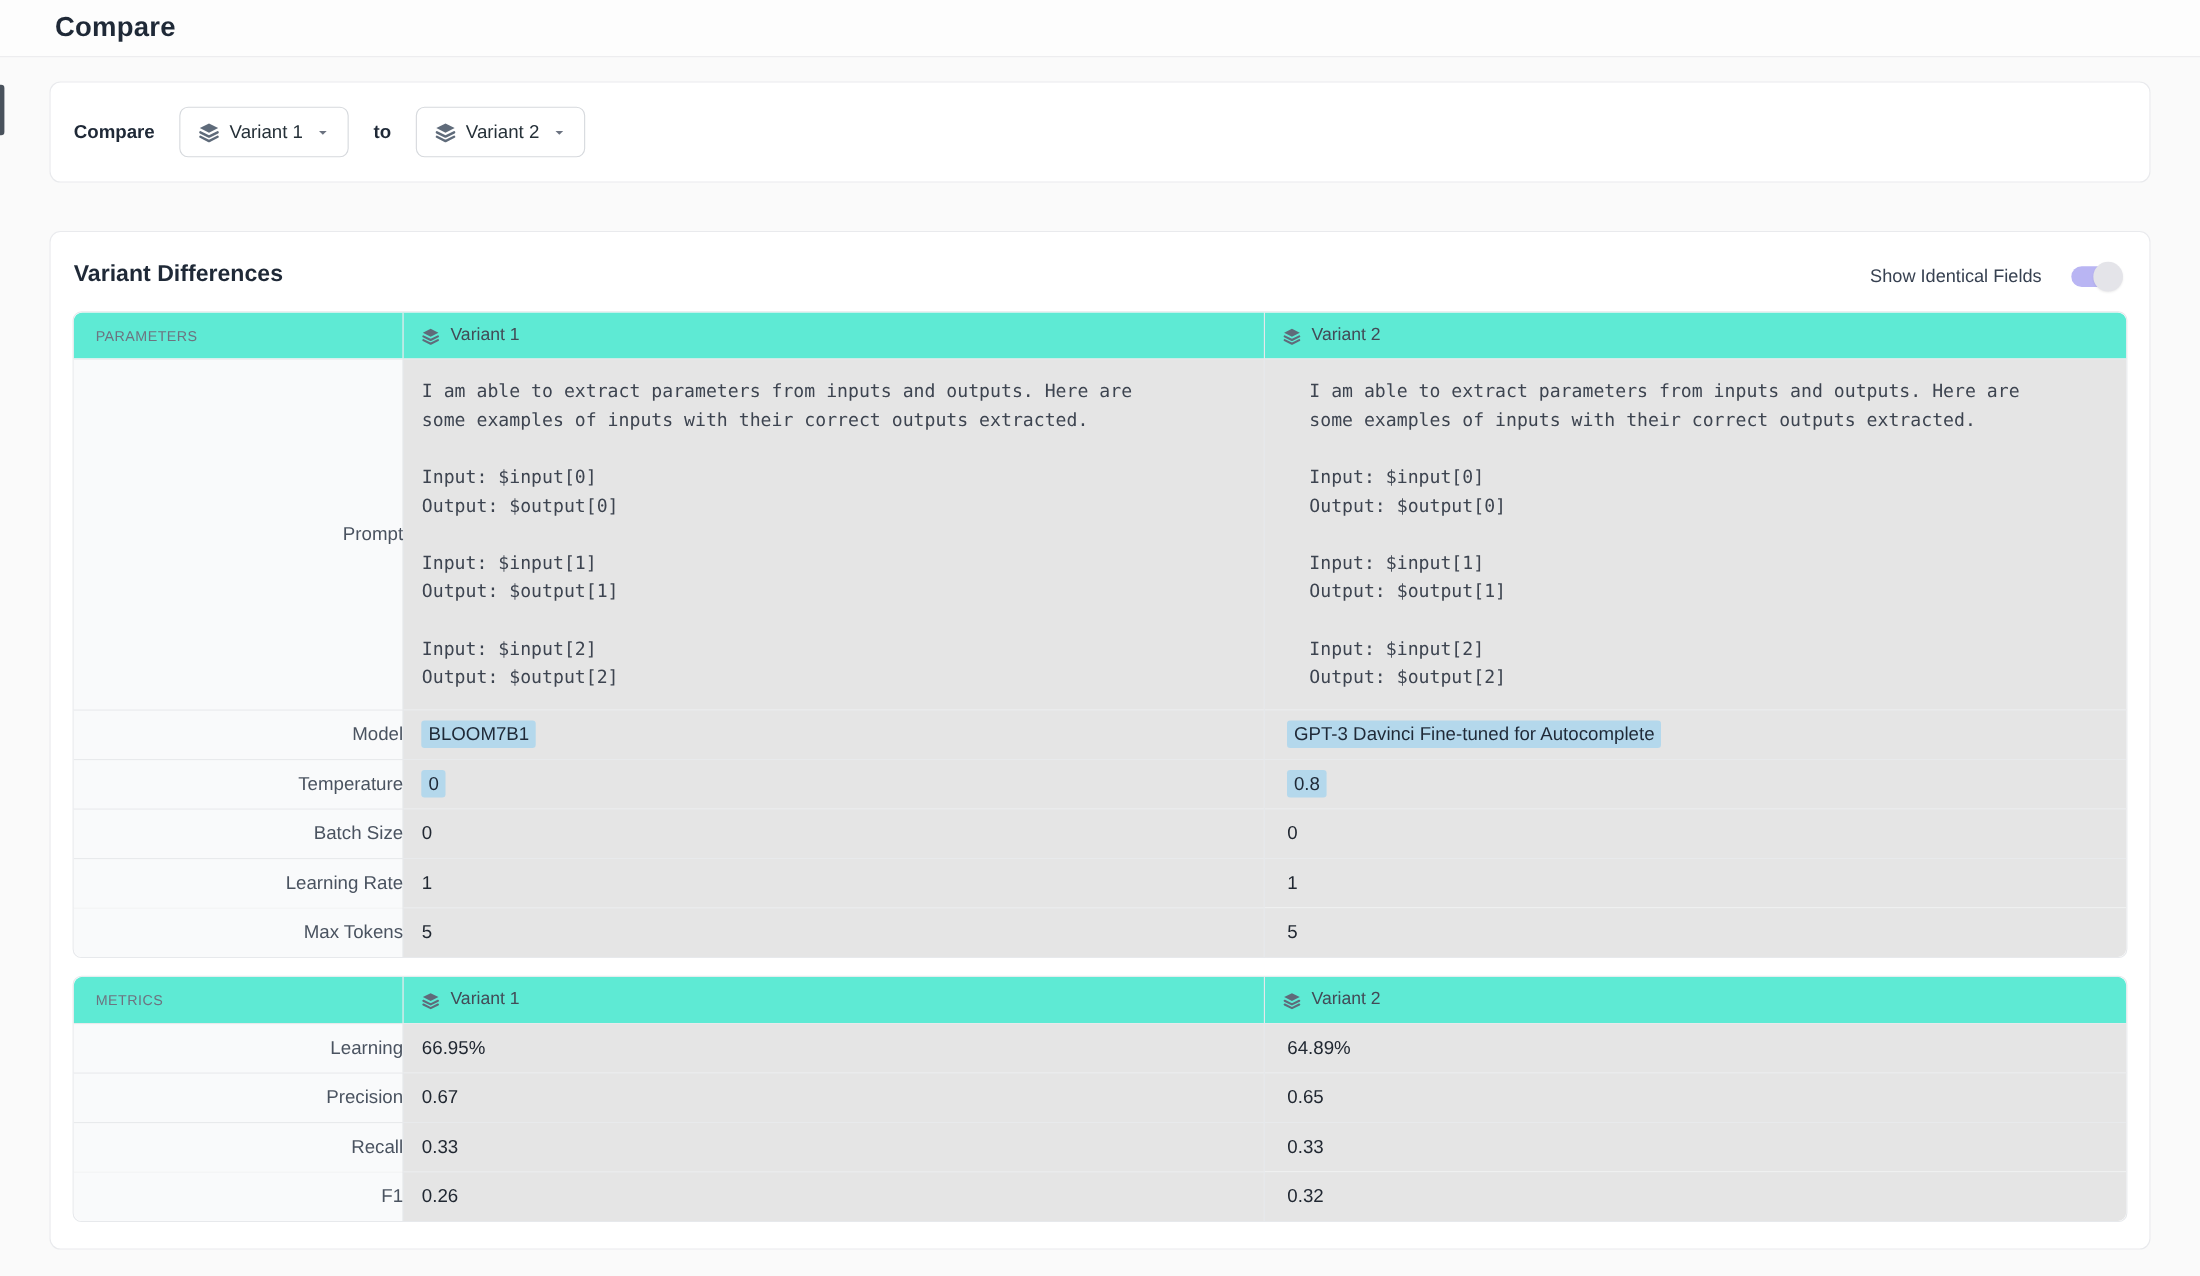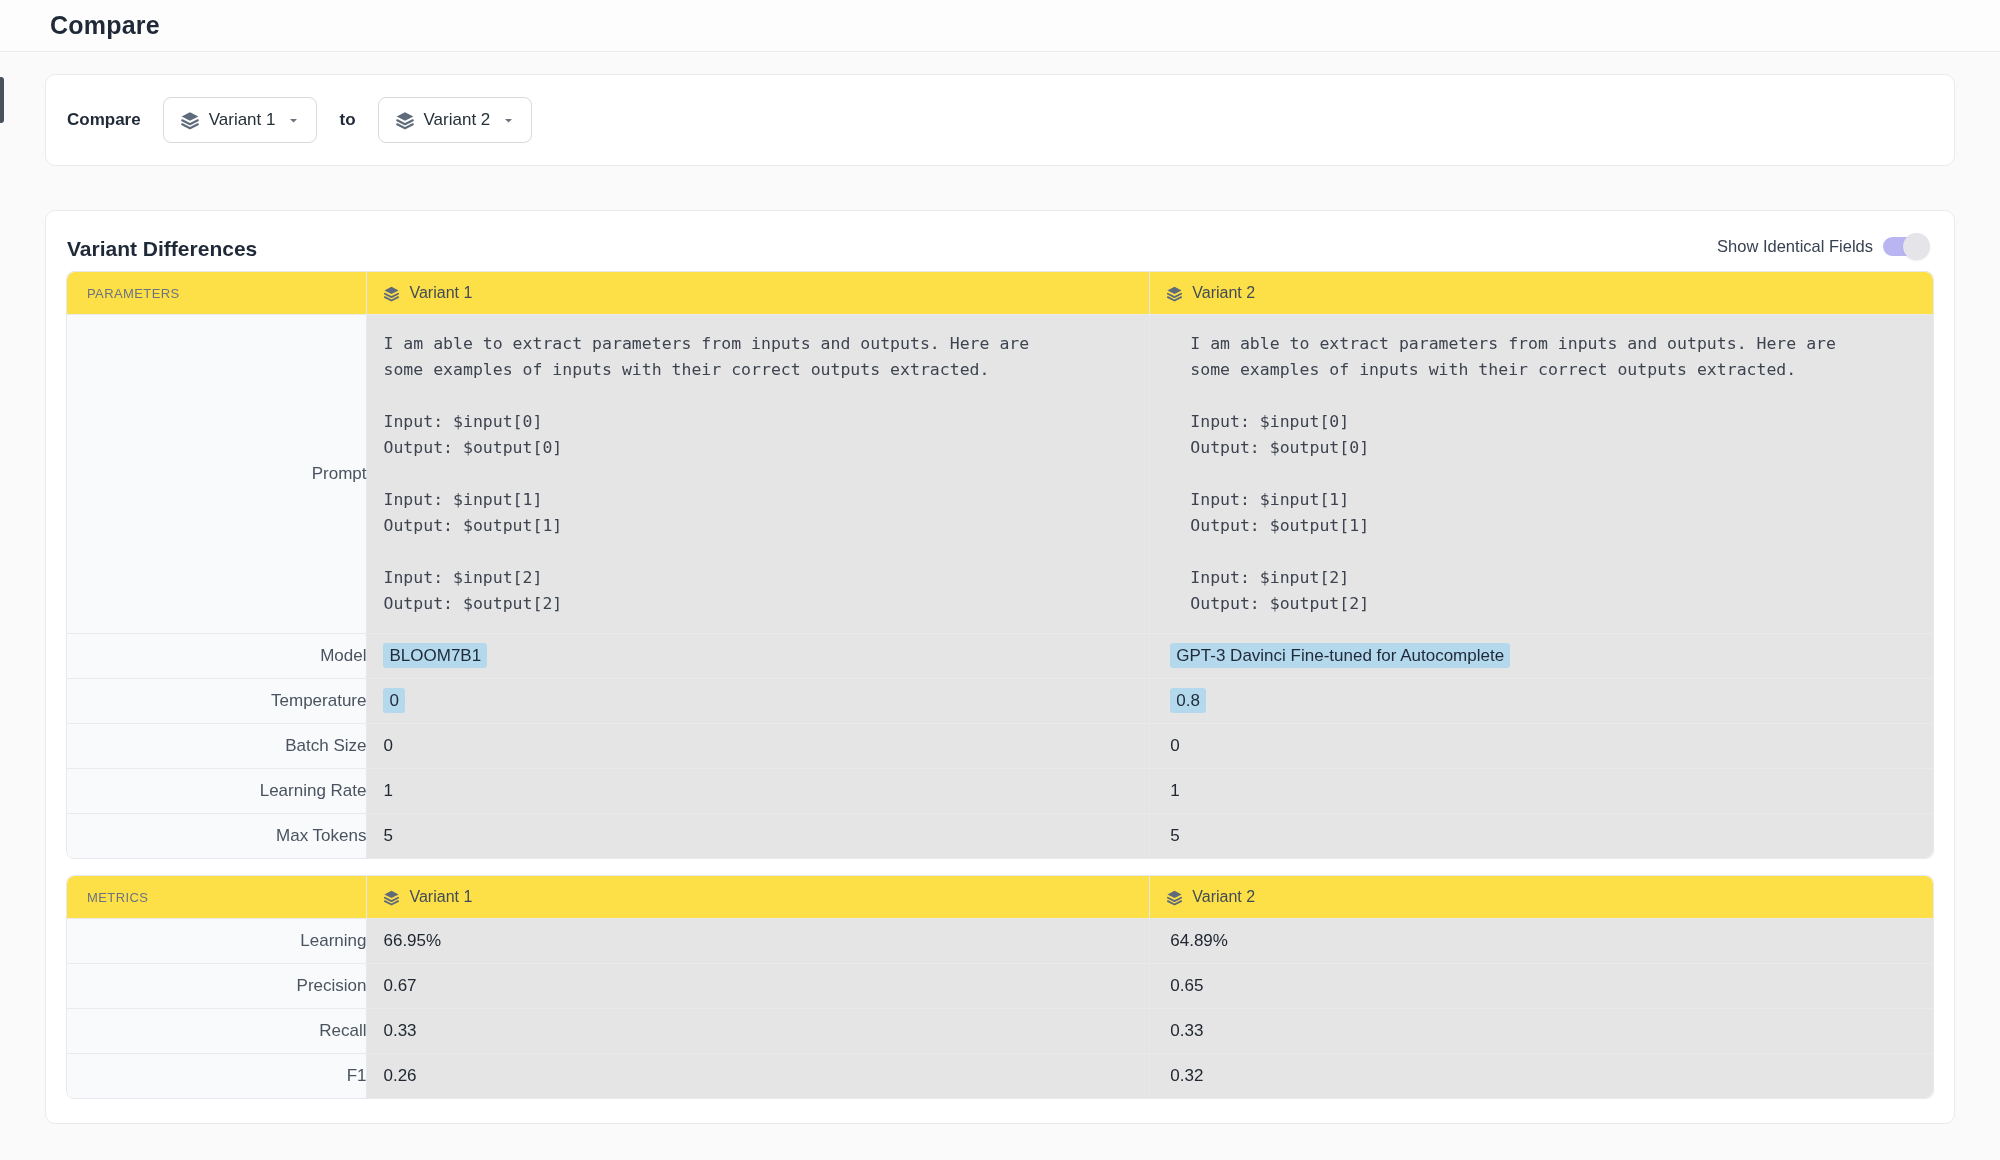--- a/index.html
+++ b/index.html
@@ -69,27 +69,27 @@
   .licon { display: inline-flex; color: #5f6b7a; }
   .licon svg { width: 20px; height: 20px; }
   .th-icon svg { width: 17px; height: 17px; }
   .caret { display: inline-flex; color: #6b7280; margin-left: 2px; }
   .caret svg { width: 15px; height: 15px; }
 
   
   .diff-card { margin-top: 44px; padding: 26px 20px 24px; }
   .diff-head {
     display: flex;
-    align-items: flex-start;
+    align-items: flex-end;
     justify-content: space-between;
-    margin-bottom: 10px;
+    margin-bottom: 22px;
     padding: 0 1px;
   }
   .diff-head h2 { font-size: 21px; font-weight: 600; color: #1f2937; }
-  .toggle-wrap { display: flex; align-items: center; gap: 10px; padding-right: 4px; }
+  .toggle-wrap { display: flex; align-items: center; gap: 27px; padding-right: 4px; }
   .toggle-label { font-size: 16.5px; color: #374151; }
   .toggle {
     position: relative;
     width: 38px; height: 19px;
     border-radius: 10px;
     background: var(--toggle-track, #b9b5f3);
     cursor: pointer;
     flex: none;
     margin-right: 8px;
   }
@@ -111,21 +111,21 @@
     border-radius: 8px;
     overflow: hidden;
     table-layout: fixed;
   }
   table.diff-table + table.diff-table { margin-top: 16px; }
   col.c-label { width: 16.05%; }
   col.c-v1 { width: 41.95%; }
   col.c-v2 { width: 42.0%; }
 
   .diff-table th {
-    background: #fde047;
+    background: #5eead4;
     height: 42px;
     text-align: left;
     vertical-align: middle;
     font-weight: 400;
   }
   .diff-table th.th-label {
     padding-left: 20px;
     font-size: 13px;
     letter-spacing: .4px;
     color: #6d7380;

